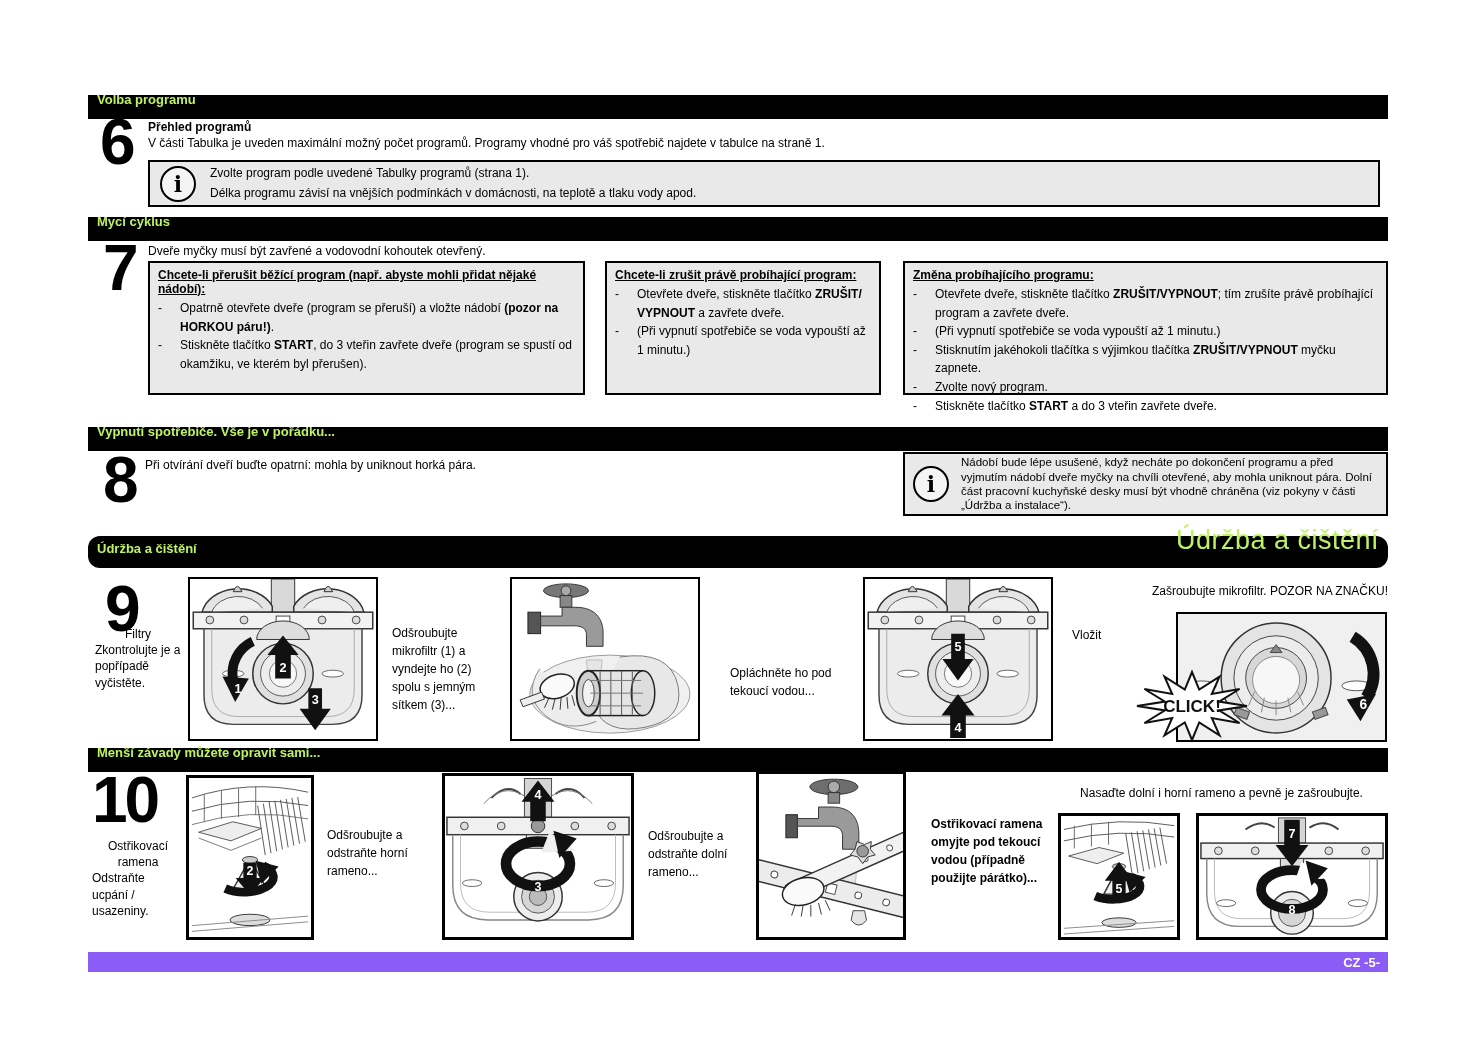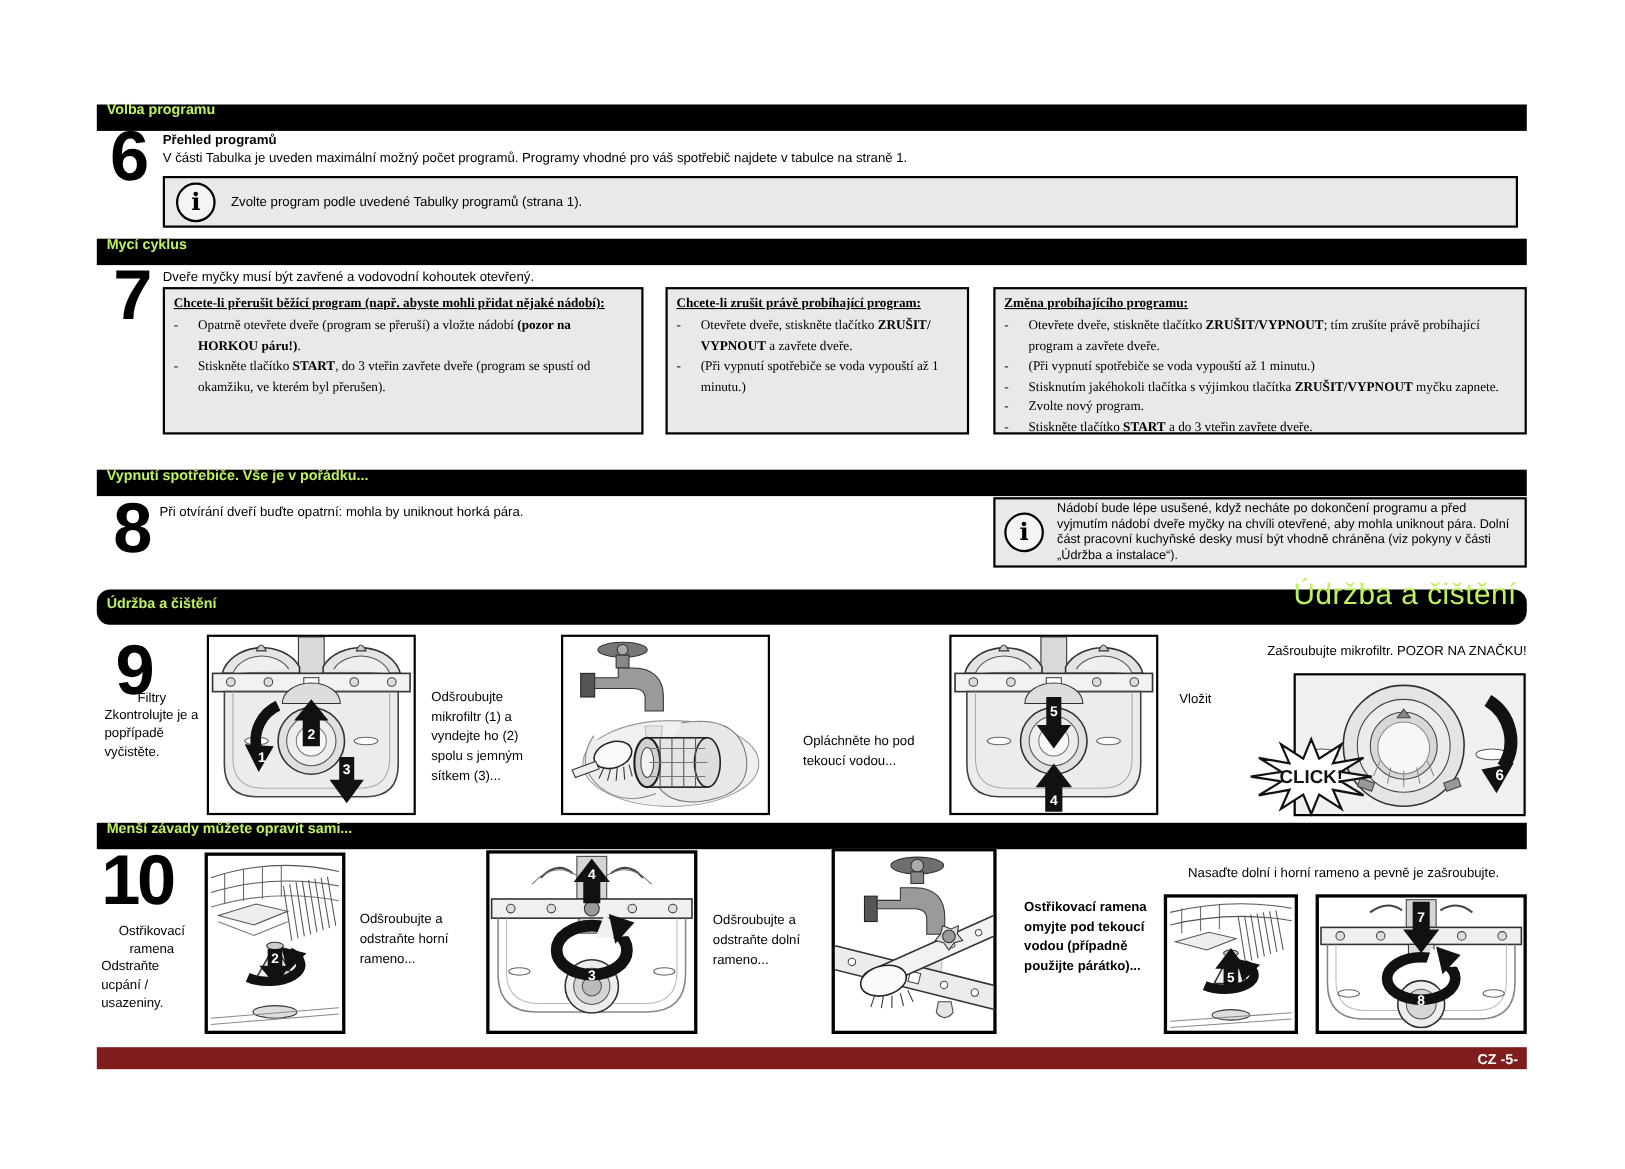--- a/index.html
+++ b/index.html
@@ -27,56 +27,57 @@
     padding:4px 10px;
   }
   .icircle{
     width:32px;height:32px;border:2.5px solid #000;border-radius:50%;
     display:flex;align-items:center;justify-content:center;flex:0 0 auto;
     font-family:"DejaVu Serif", serif;font-weight:bold;font-size:22px;
     background:#f4f4f4;
   }
   .stepbox{
     position:absolute;background:#e9e9e9;border:2px solid #000;
-    box-sizing:border-box;padding:5px 8px 0 8px;font-size:12px;font-family:Liberation Serif, serif;
+    box-sizing:border-box;padding:5px 8px 0 8px;font-size:12px;
   }
   .stepbox .title{font-weight:bold;text-decoration:underline;margin-bottom:3px;}
   .bullet{display:flex;line-height:1.55;}
   .bullet .dash{width:11px;flex:0 0 auto;}
   .bullet .btxt{flex:1;padding-left:11px;}
   .lines12{font-size:12px;line-height:1.8;}
   .panel{
     position:absolute;background:#fff;border:2px solid #000;
     box-sizing:border-box;
   }
   .panel.thick{border-width:3px;}
   .panel svg{width:100%;height:100%;display:block;}
   .cap{position:absolute;font-size:12px;line-height:1.5;}
   .footerbar{
-    position:absolute;left:88px;width:1300px;height:20px;background:#7f1d1d;
+    position:absolute;left:88px;width:1300px;height:20px;background:#8b5cf6;
     color:#fff;font-size:13px;font-weight:600;display:flex;align-items:center;
     justify-content:flex-end;padding:0 8px;box-sizing:border-box;
   }
   .numtxt{font-weight:bold;fill:#fff;}
   .sidelabel{position:absolute;font-size:12px;line-height:1.35;}
   .sidelabel .tl{font-weight:normal;text-align:center;}
 </style>
 </head>
 <body>
 
 <div class="bar" style="top:95px;">
   <span>Volba programu</span>
 </div>
 <div class="bignum" style="left:100px;top:110px;">6</div>
 <div class="abs h12" style="left:148px;top:120px;">Přehled programů</div>
 <div class="abs t12" style="left:148px;top:136px;width:1180px;">V části Tabulka je uveden maximální možný počet programů. Programy vhodné pro váš spotřebič najdete v tabulce na straně 1.</div>
 <div class="infobox" style="left:148px;top:160px;width:1232px;height:47px;">
   <div class="icircle">i</div>
   <div class="t12" style="line-height:1.6;">
     <div>Zvolte program podle uvedené Tabulky programů (strana 1).</div>
+    <div>Délka programu závisí na vnějších podmínkách v domácnosti, na teplotě a tlaku vody apod.</div>
   </div>
 </div>
 
 <div class="bar" style="top:217px;">
   <span>Mycí cyklus</span>
 </div>
 <div class="bignum" style="left:103px;top:236px;">7</div>
 <div class="abs t12" style="left:148px;top:244px;">Dveře myčky musí být zavřené a vodovodní kohoutek otevřený.</div>
 
 <div class="stepbox" style="left:148px;top:261px;width:437px;height:134px;">

